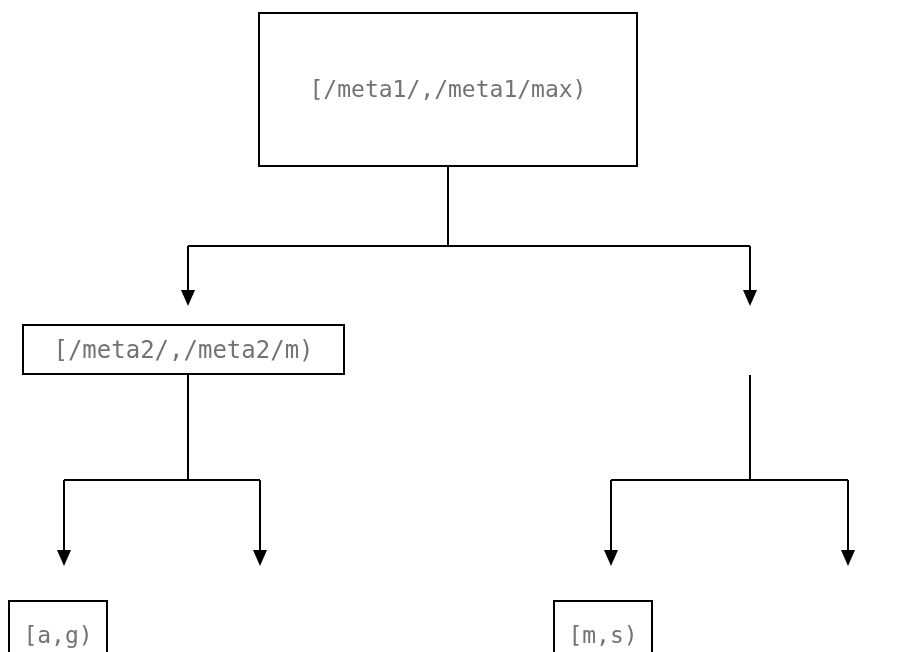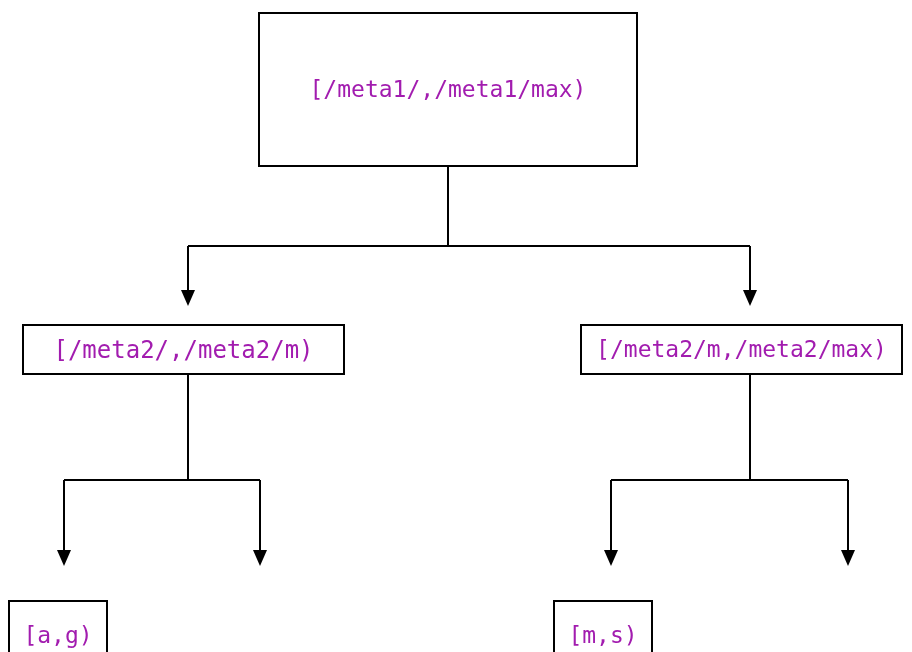--- a/index.html
+++ b/index.html
@@ -17,21 +17,21 @@
     font-family: "DejaVu Sans Mono", "Liberation Mono", monospace;
   }
   .node {
     position: absolute;
     box-sizing: border-box;
     background: #ffffff;
     border: 2px solid #000000;
     display: flex;
     align-items: center;
     justify-content: center;
-    color: #a21caf;
+    color: #737373;
     line-height: 1;
     white-space: pre;
   }
   .node-label {
     display: block;
     letter-spacing: 0px;
   }
   .node.root       { left: 258px; top: 12px;  width: 380px; height: 155px; font-size: 23px; }
   .node.mid-left   { left: 22px;  top: 324px; width: 323px; height: 51px;  font-size: 24px; }
   .node.mid-right  { left: 580px; top: 324px; width: 323px; height: 51px;  font-size: 23px; }
@@ -91,23 +91,20 @@
   </svg>
 
   <div class="node root">
     <span class="node-label">[/meta1/,/meta1/max)</span>
   </div>
 
   <div class="node mid-left">
     <span class="node-label">[/meta2/,/meta2/m)</span>
   </div>
 
-  <div class="node mid-right">
-    <span class="node-label">[/meta2/m,/meta2/max)</span>
-  </div>
 
   <div class="node leaf leaf-ag">
     <span class="node-label">[a,g)</span>
   </div>
 
 
   <div class="node leaf leaf-ms">
     <span class="node-label">[m,s)</span>
   </div>
 

